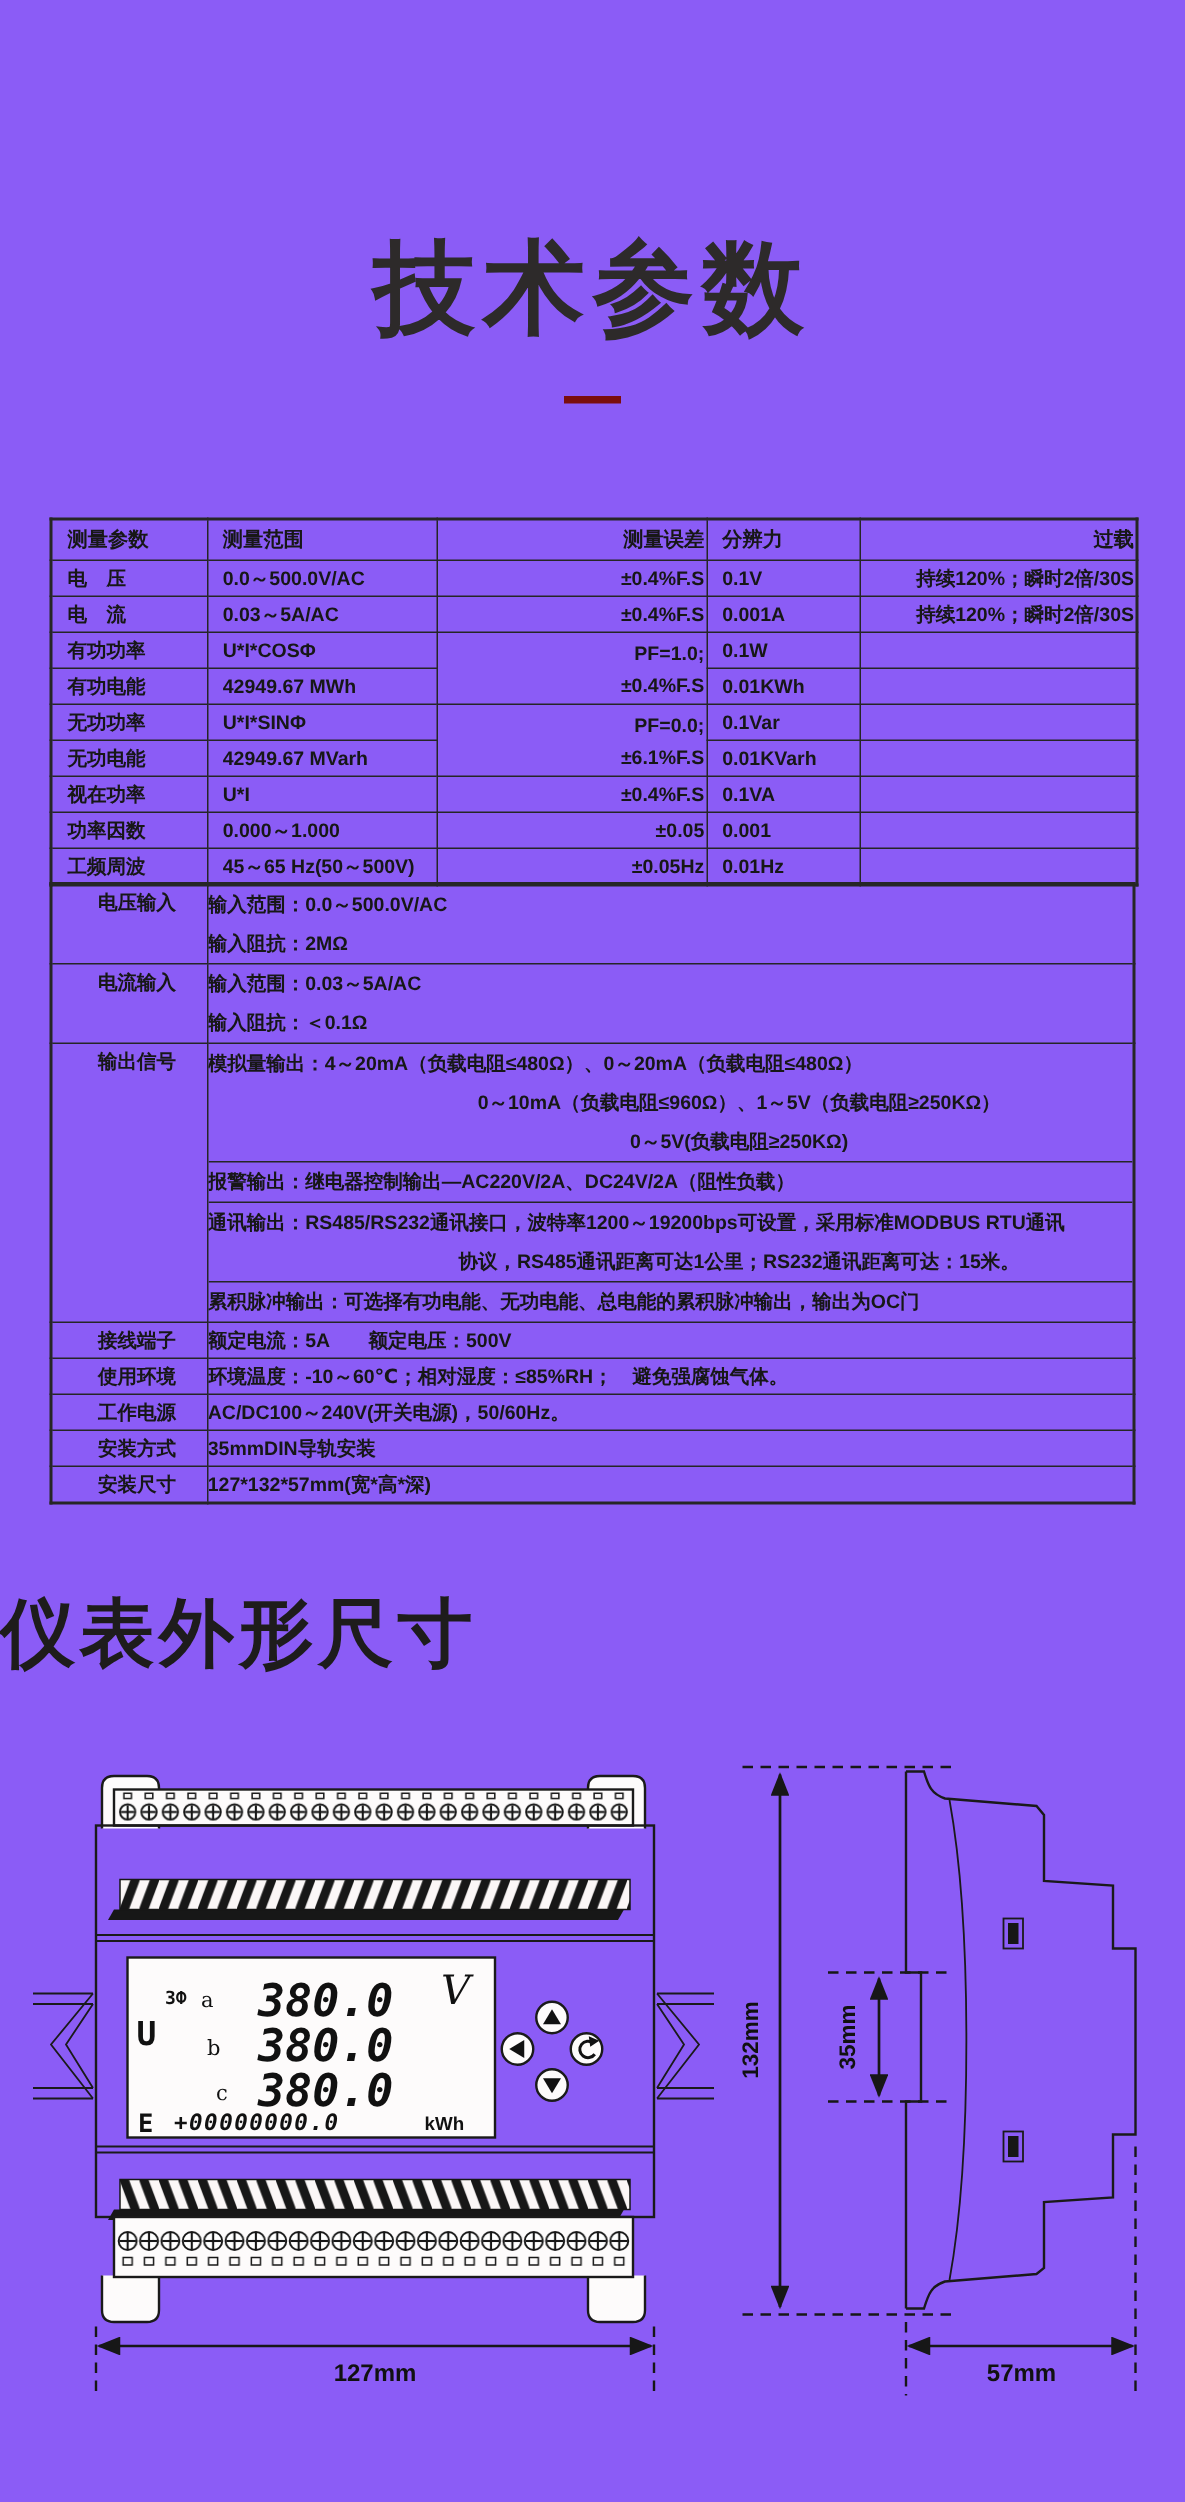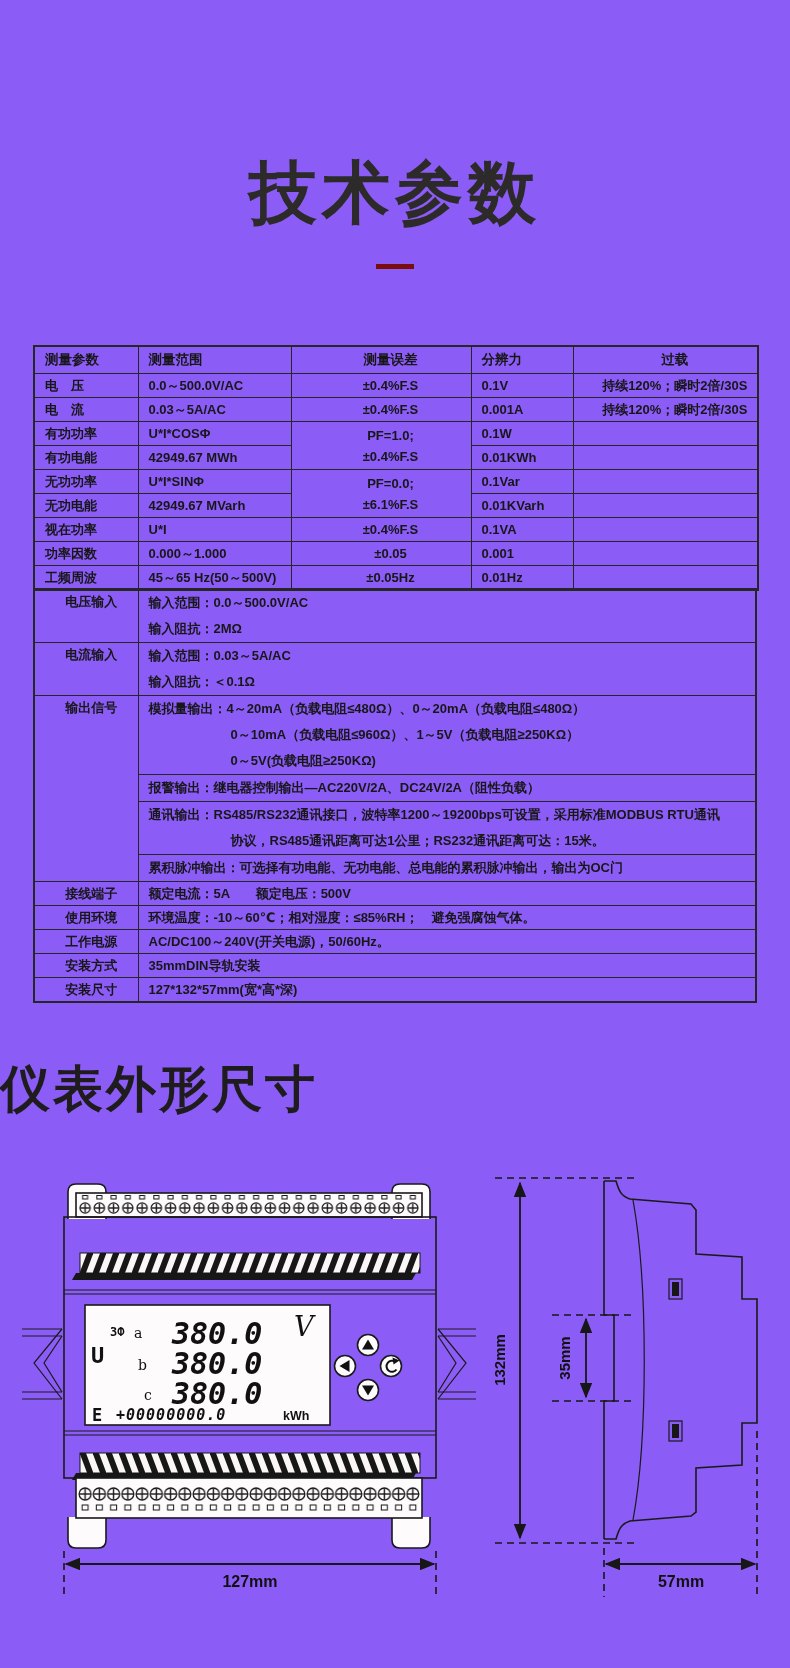--- a/index.html
+++ b/index.html
@@ -13,28 +13,28 @@
 
   table{border-collapse:collapse;table-layout:fixed;}
   .spec,.io{position:absolute;left:33px;width:724px;border:2px solid #262626;
     font-size:13px;font-weight:700;color:#171717;}
   .spec{top:345px;}
   .io{top:588px;}
   .spec th,.spec td,.io td{border:1px solid #262626;overflow:hidden;white-space:nowrap;}
   .spec th{height:24px;font-size:13.5px;}
   .spec td{height:21px;line-height:17px;}
   .c-param,.c-range,.c-res{text-align:left;padding-left:10px;}
-  .c-err,.c-over{text-align:center;padding-left:20px;}
+  .c-err,.c-over{text-align:right;padding-left:20px;}
   .err-line{height:21px;line-height:21px;}
 
   .io .lbl{width:104px;vertical-align:top;padding:3px 0 0 10px;text-align:center;}
   .io .cnt{padding:0;}
-  .io-line{line-height:26px;padding-left:10px;text-align:left;}
+  .io-line{line-height:26px;text-align:left;}
   .io-line.s{line-height:23px;}
-  .io-line.cont{padding-left:92px;}
+  .io-line.cont{padding-left:92px;text-align:center;}
   .grp{border-top:1px solid #262626;}
   .grp:first-child{border-top:none;}
 
   .section-title{position:absolute;top:1022px;left:0;width:790px;text-align:left;
     font-size:50px;font-weight:900;letter-spacing:3px;color:#1e1c1c;line-height:1;}
 
   .drawing{position:absolute;top:1093px;left:0;}
   .ol{stroke:#1a1a1a;stroke-width:1.6;fill:none;}
   .thin{stroke:#1a1a1a;stroke-width:1.2;fill:none;}
   .fillbg{fill:#fdfbfb;}

